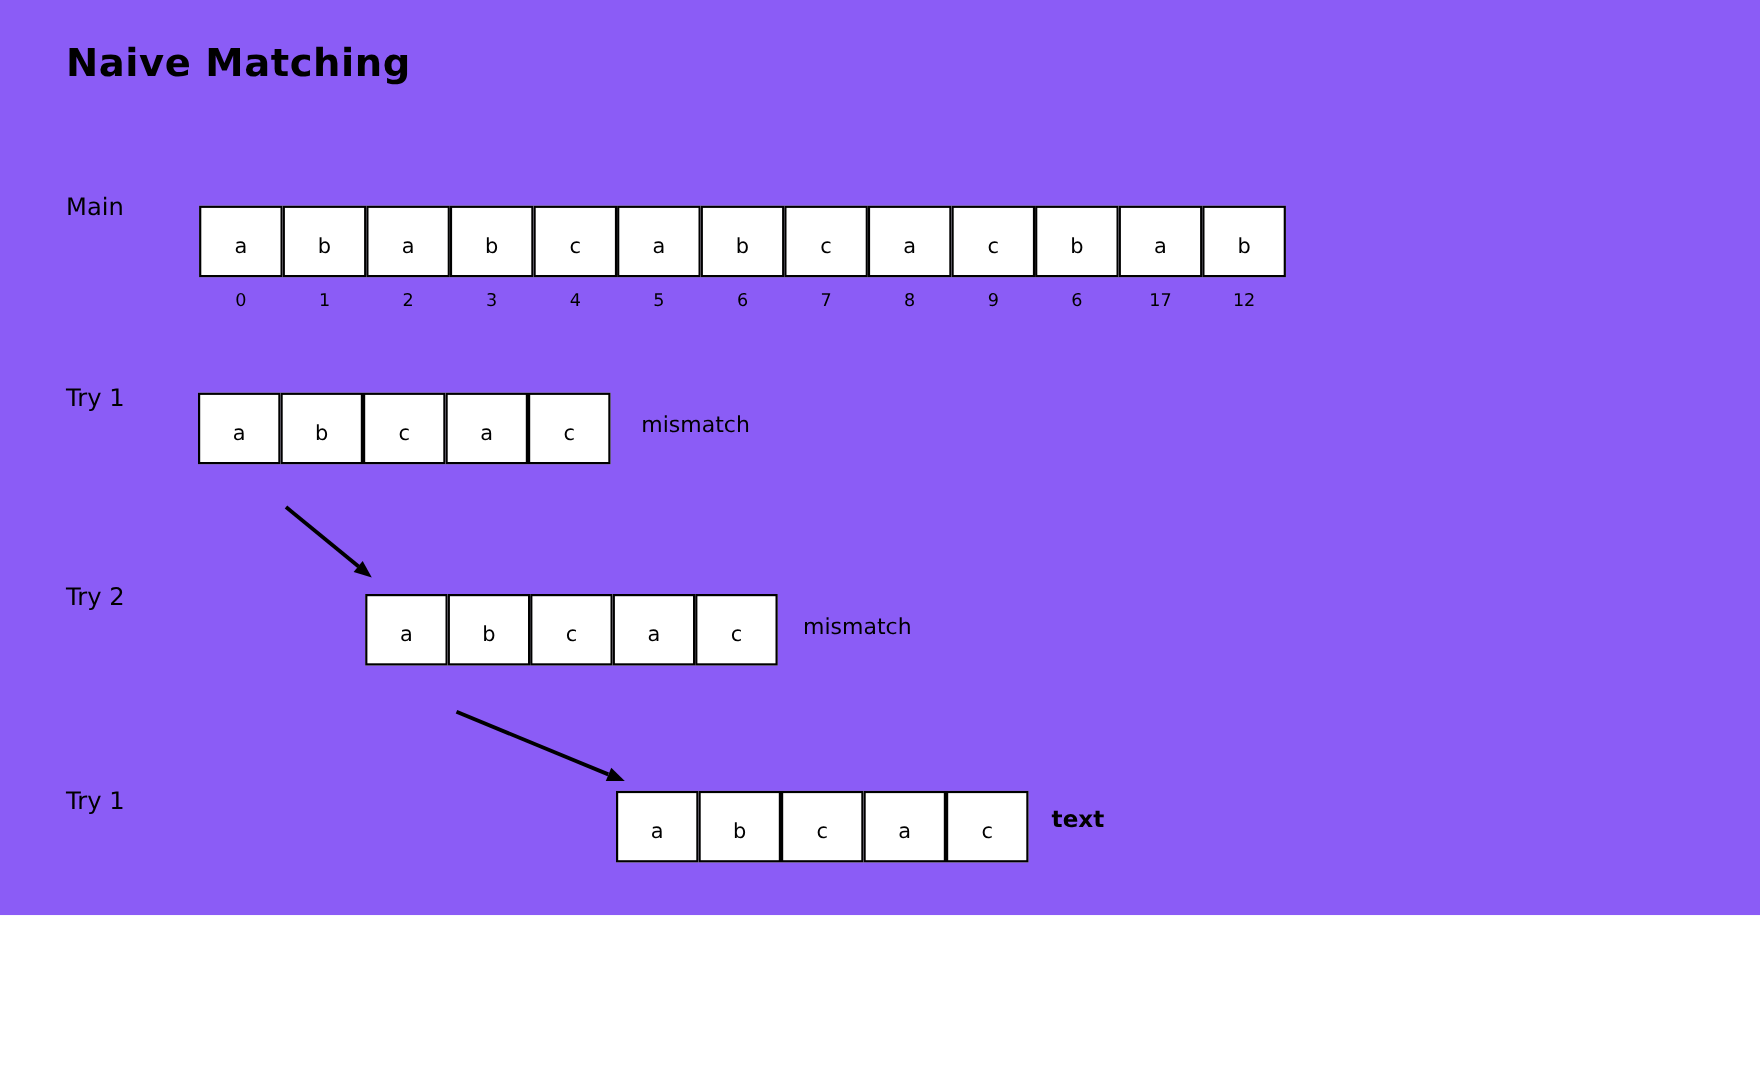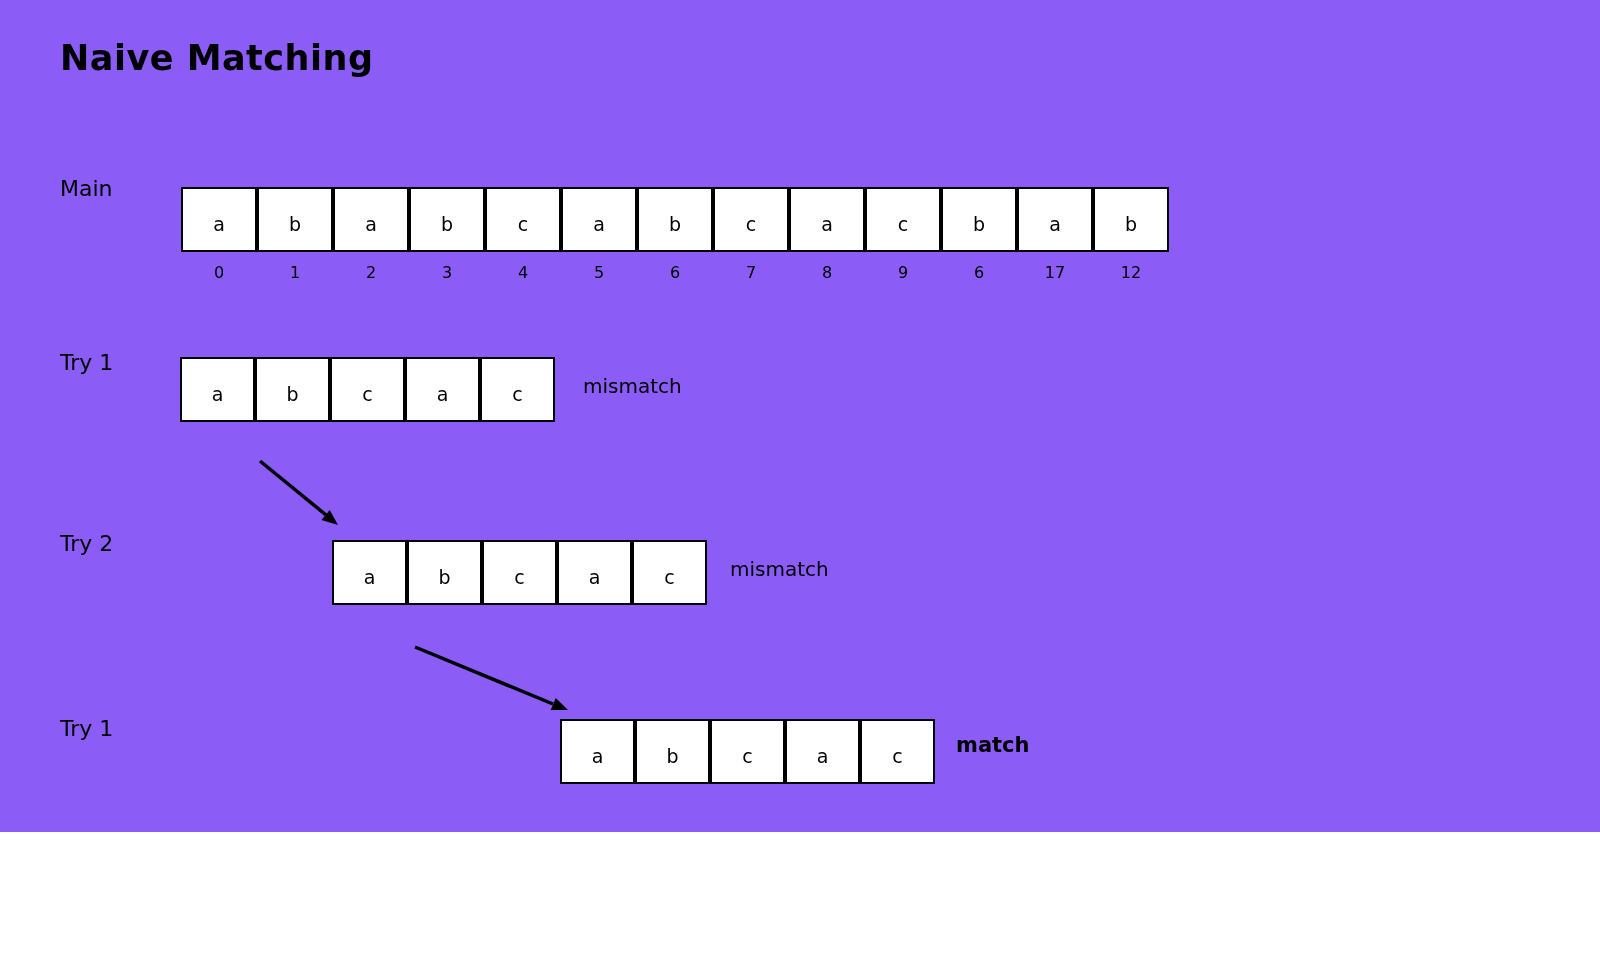--- a/index.html
+++ b/index.html
@@ -219,21 +219,21 @@
       <div class="cell">
         <span>c</span>
       </div>
       <div class="cell">
         <span>a</span>
       </div>
       <div class="cell">
         <span>c</span>
       </div>
     </div>
-  <div class="result res-try3 bold">match</div>
+  <div class="result res-try3 bold">text</div>
 
   <svg class="overlay" viewBox="0 0 1600 980" xmlns="http://www.w3.org/2000/svg">
     <g>
       <line x1="260" y1="461" x2="326" y2="515" stroke="#000000" stroke-width="3.5"></line>
       <polygon points="338,525 321.5,519.9 329.7,509.9" fill="#000000"></polygon>
     </g>
     <g>
       <line x1="415" y1="647" x2="553" y2="704" stroke="#000000" stroke-width="3.5"></line>
       <polygon points="568,710 550.7,709.9 555.7,697.9" fill="#000000"></polygon>
     </g>

